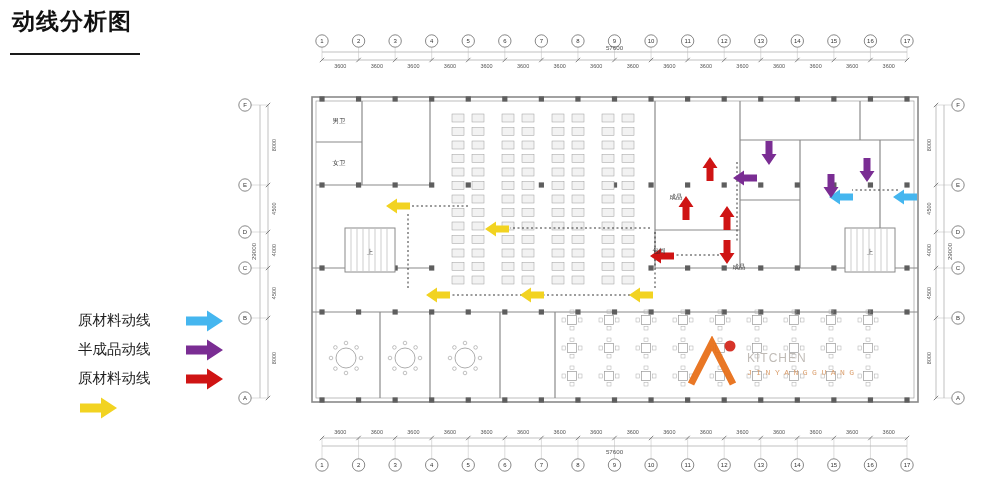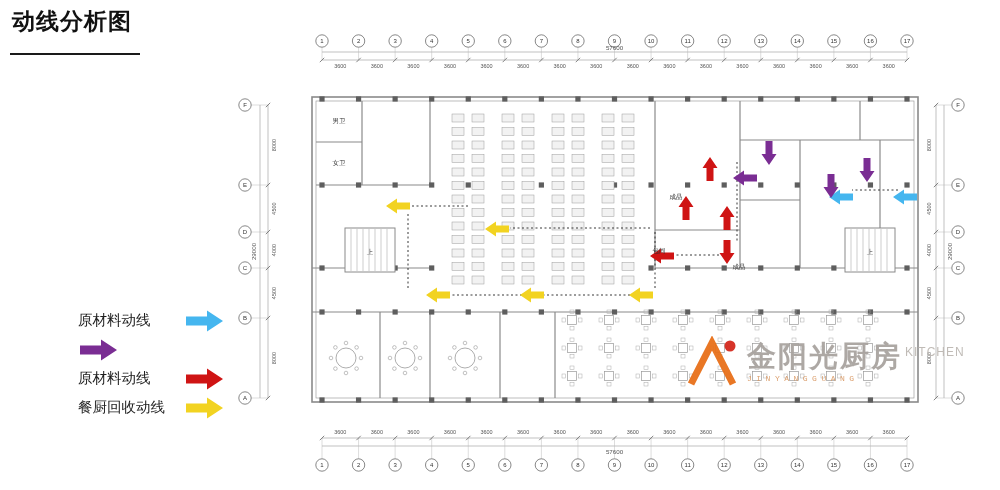--- a/index.html
+++ b/index.html
@@ -680,43 +680,42 @@
 <h1 class="title">动线分析图</h1>
 
 <div class="legend" id="legend">
     <div class="legend-row">
       <span class="legend-label">原材料动线</span>
       <svg width="38" height="22" viewBox="0 0 38 22">
         <polygon points="0,6.5 21,6.5 21,0.5 37,11 21,21.5 21,15.5 0,15.5" fill="#45b6ef"></polygon>
       </svg>
     </div>
     <div class="legend-row">
+      <span class="legend-label">半成品动线</span>
       <svg width="38" height="22" viewBox="0 0 38 22">
         <polygon points="0,6.5 21,6.5 21,0.5 37,11 21,21.5 21,15.5 0,15.5" fill="#7a2d93"></polygon>
       </svg>
     </div>
     <div class="legend-row">
       <span class="legend-label">原材料动线</span>
       <svg width="38" height="22" viewBox="0 0 38 22">
         <polygon points="0,6.5 21,6.5 21,0.5 37,11 21,21.5 21,15.5 0,15.5" fill="#cf1414"></polygon>
       </svg>
     </div>
     <div class="legend-row">
-      <span class="legend-label">餐厨回收动线</span>
       <svg width="38" height="22" viewBox="0 0 38 22">
         <polygon points="0,6.5 21,6.5 21,0.5 37,11 21,21.5 21,15.5 0,15.5" fill="#f2d321"></polygon>
       </svg>
     </div>
   </div>
 
 <div class="logo">
   <svg class="logo-mark" width="54" height="52" viewBox="0 0 54 52">
     <path d="M5 48 L26 7 L47 48" fill="none" stroke="#e8701a" stroke-width="7" stroke-linejoin="miter"></path>
     <circle cx="44" cy="10" r="5.5" fill="#d42a1e"></circle>
   </svg>
   <div class="logo-text">
     <div class="logo-name-row">
-      <span class="logo-name">金阳光厨房</span>
       <span class="logo-kitchen">KITCHEN</span>
     </div>
     <div class="logo-sub">JINYANGGUANG</div>
   </div>
 </div>
 
 </body></html>

